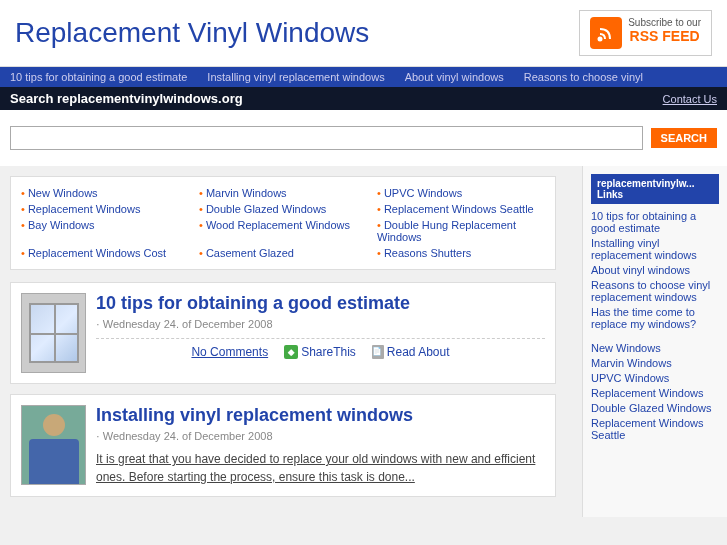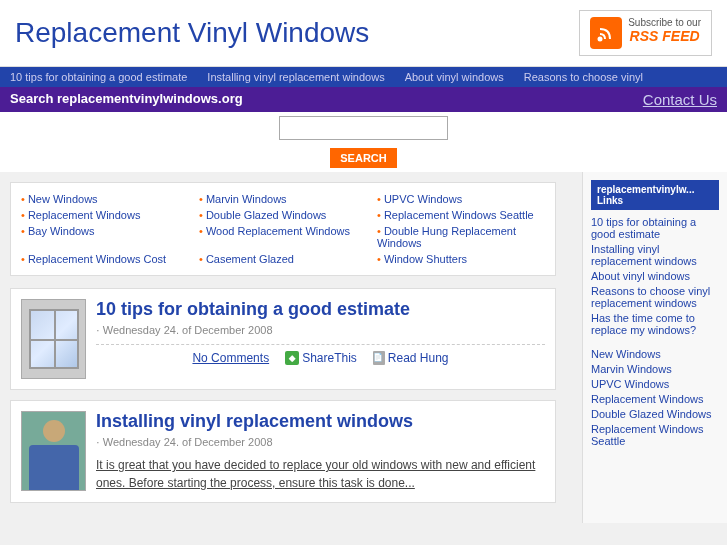--- a/index.html
+++ b/index.html
@@ -11,24 +11,24 @@
     #rss-block { display: flex; gap: 6px; border: 1px solid #ccc; padding: 6px 10px; background: #fff; }
     #rss-icon { width: 32px; height: 32px; background: #f60; border-radius: 4px; display: flex; align-items: center; justify-content: center; }
     #rss-text { font-size: 10px; color: #333; text-align: center; }
     #rss-text span { font-size: 13px; font-weight: bold; color: #f60; }
 
     
     #nav-bar { background: #2244aa; padding: 4px 10px; display: flex; gap: 20px; }
     #nav-bar a { color: #cce; font-size: 11px; text-decoration: none; }
 
     
-    #search-bar { background: #4c1d95; padding: 4px 10px; display: flex; justify-content: space-between; }
+    #search-bar { background: #0f172a; padding: 4px 10px; display: flex; align-items: center; justify-content: space-between; }
     #search-label { color: #fff; font-size: 13px; font-weight: bold; }
-    #contact-link { color: #cce; font-size: 15px; cursor: pointer; }
-    #search-row { background: #fff; padding: 4px 10px; display: flex; align-items: center; gap: 8px; flex-direction: column; }
+    #contact-link { color: #cce; font-size: 11px; cursor: pointer; }
+    #search-row { background: #fff; padding: 16px 10px; display: flex; align-items: center; gap: 8px; }
     #search-input { flex: 1; border: 1px solid #aaa; padding: 4px 6px; font-size: 12px; }
     #search-button { background: #f60; color: #fff; border: none; padding: 4px 10px; font-size: 11px; font-weight: bold; cursor: pointer; }
 
     
     #main-layout { display: flex; gap: 16px; }
     #content-area { flex: 1; padding: 10px; }
     #sidebar { width: 145px; padding: 8px; background: #f8f8f8; border-left: 1px solid #ddd; }
 
     
     #links-box { background: #fff; border: 1px solid #ddd; padding: 10px; margin-bottom: 12px; }
@@ -73,21 +73,21 @@
     <div id="rss-icon">
       <svg width="22" height="22" viewBox="0 0 22 22">
         <rect width="22" height="22" fill="#f60" rx="4"></rect>
         <circle cx="5" cy="17" r="2.5" fill="white"></circle>
         <path d="M5,12 Q10,12 10,17" stroke="white" stroke-width="2" fill="none"></path>
         <path d="M5,7 Q15,7 15,17" stroke="white" stroke-width="2" fill="none"></path>
       </svg>
     </div>
     <div id="rss-text">
       <div style="font-size:10px;color:#555;">Subscribe to our</div>
-      <span style="font-size:14px;font-weight:bold;color:#f60;font-style:italic;">RSS FEED</span>
+      <span style="font-size:14px;font-weight:bold;color:#f60;">RSS FEED</span>
     </div>
   </div>
 </div>
 
 <div id="nav-bar">
   <a class="nav-item" href="#">10 tips for obtaining a good estimate</a>
   <a class="nav-item" href="#">Installing vinyl replacement windows</a>
   <a class="nav-item" href="#">About vinyl windows</a>
   <a class="nav-item" href="#">Reasons to choose vinyl</a>
 </div>
@@ -110,21 +110,21 @@
         <a class="link-item" href="#">Marvin Windows</a>
         <a class="link-item" href="#">UPVC Windows</a>
         <a class="link-item" href="#">Replacement Windows</a>
         <a class="link-item" href="#">Double Glazed Windows</a>
         <a class="link-item" href="#" style="grid-column:3;grid-row:2;">Replacement Windows Seattle</a>
         <a class="link-item" href="#">Bay Windows</a>
         <a class="link-item" href="#">Wood Replacement Windows</a>
         <a class="link-item" href="#">Double Hung Replacement Windows</a>
         <a class="link-item" href="#">Replacement Windows Cost</a>
         <a class="link-item" href="#">Casement Glazed</a>
-        <a class="link-item" href="#">Window Shutters</a>
+        <a class="link-item" href="#">Reasons Shutters</a>
       </div>
     </div>
 
     <div class="article-block">
       <div class="article-thumb">
         <div class="thumb-window">
           <div class="thumb-window-inner"></div>
           <div style="position:absolute;top:50%;left:0;right:0;height:2px;background:#999;"></div>
           <div style="position:absolute;left:50%;top:0;bottom:0;width:2px;background:#999;"></div>
         </div>
@@ -134,21 +134,21 @@
         <div class="article-date">· Wednesday 24. of December 2008</div>
         <hr class="article-divider">
         <div class="article-actions">
           <a class="action-link" href="#">No Comments</a>
           <a class="share-link" href="#">
             <span class="share-icon">◆</span>
             <span>ShareThis</span>
           </a>
           <a class="read-more-link" href="#">
             <span class="doc-icon">📄</span>
-            <span>Read Hung</span>
+            <span>Read About</span>
           </a>
         </div>
       </div>
     </div>
 
     <div class="article-block">
       <div class="person-thumb">
         <div style="width:65px;height:80px;background:#7a9;position:relative;overflow:hidden;">
           <div style="width:22px;height:22px;background:#c8a878;border-radius:50%;position:absolute;top:10px;left:21px;"></div>
           <div style="width:50px;height:45px;background:#4466aa;position:absolute;bottom:0;left:7px;border-radius:4px 4px 0 0;"></div>

